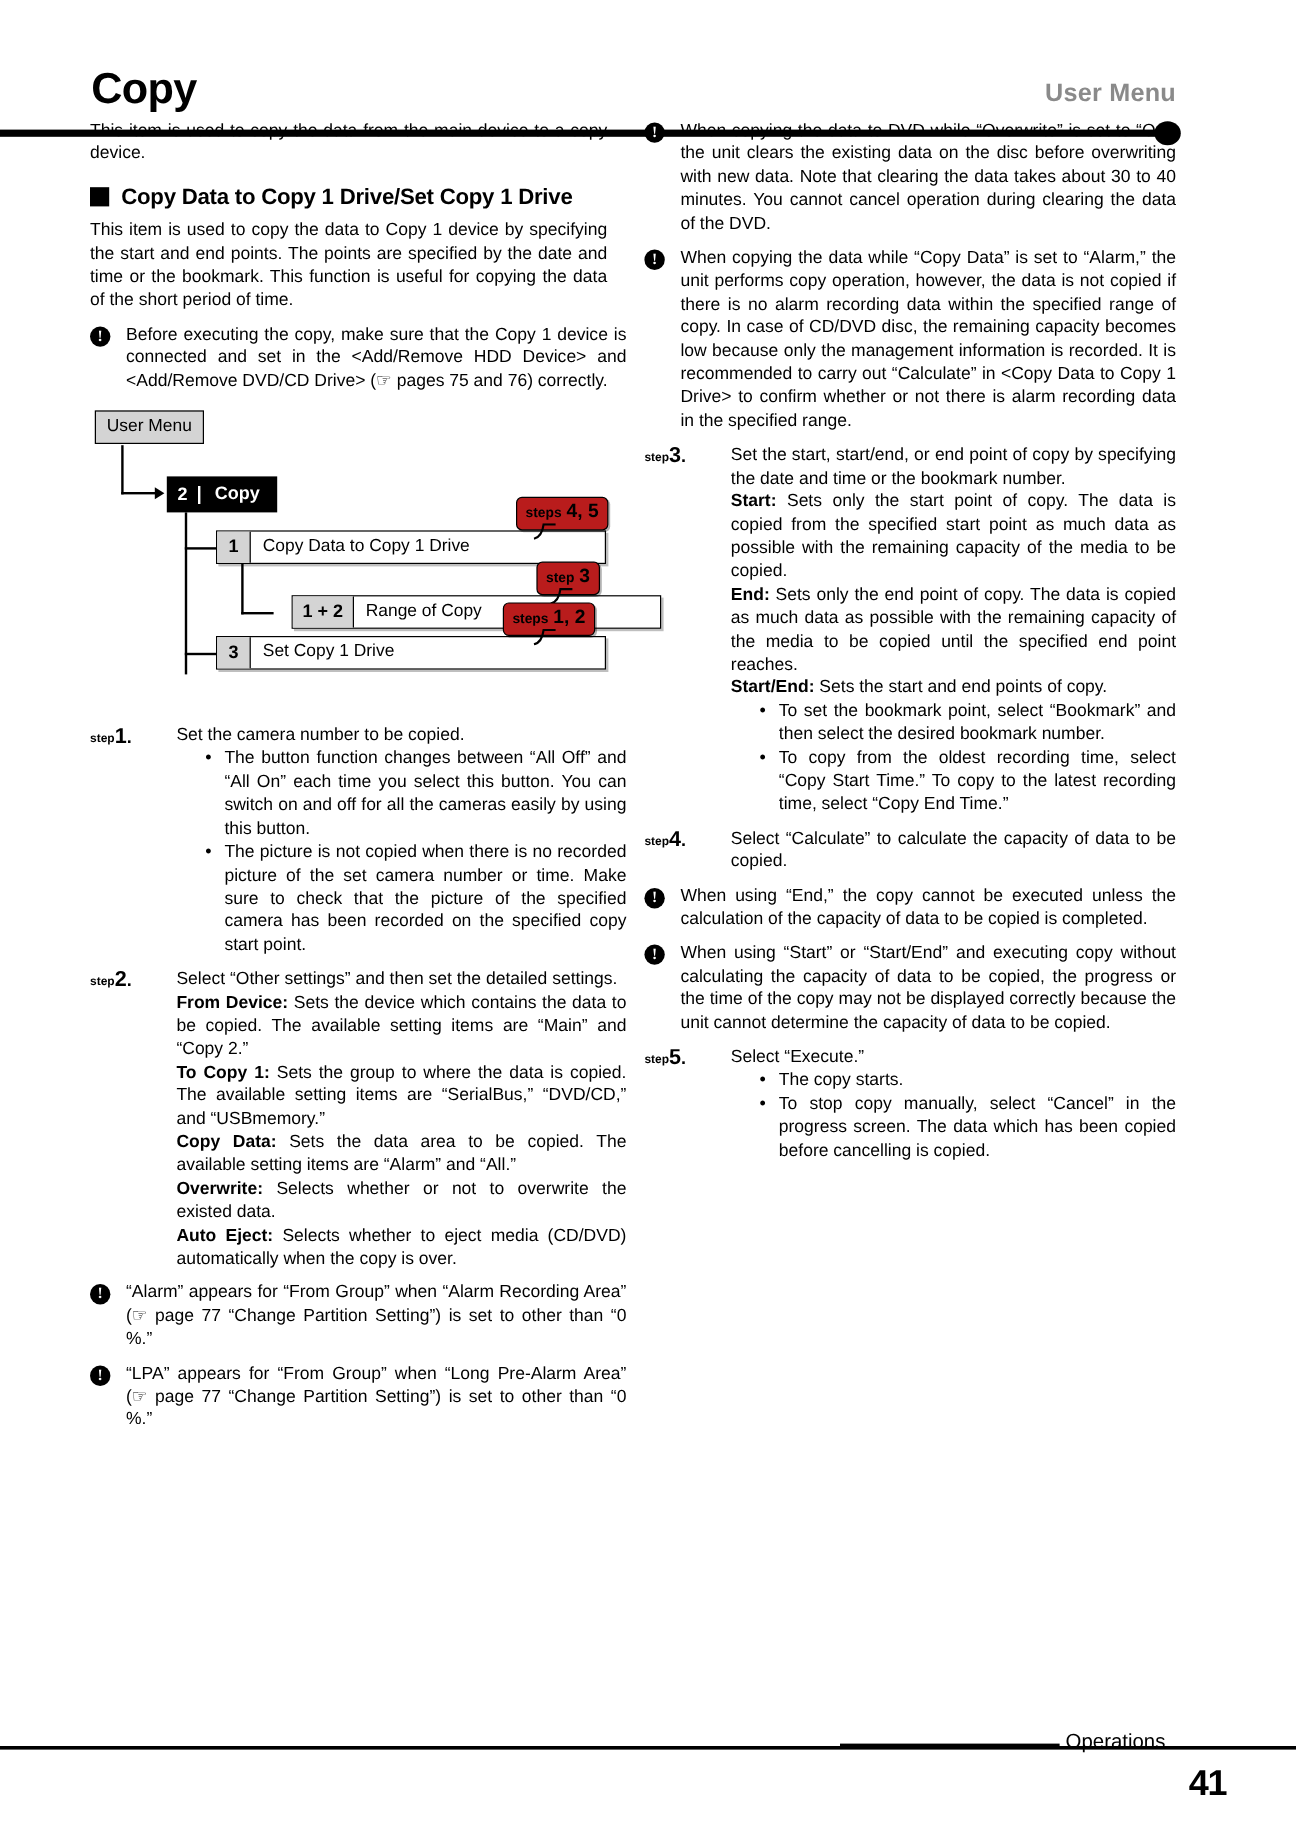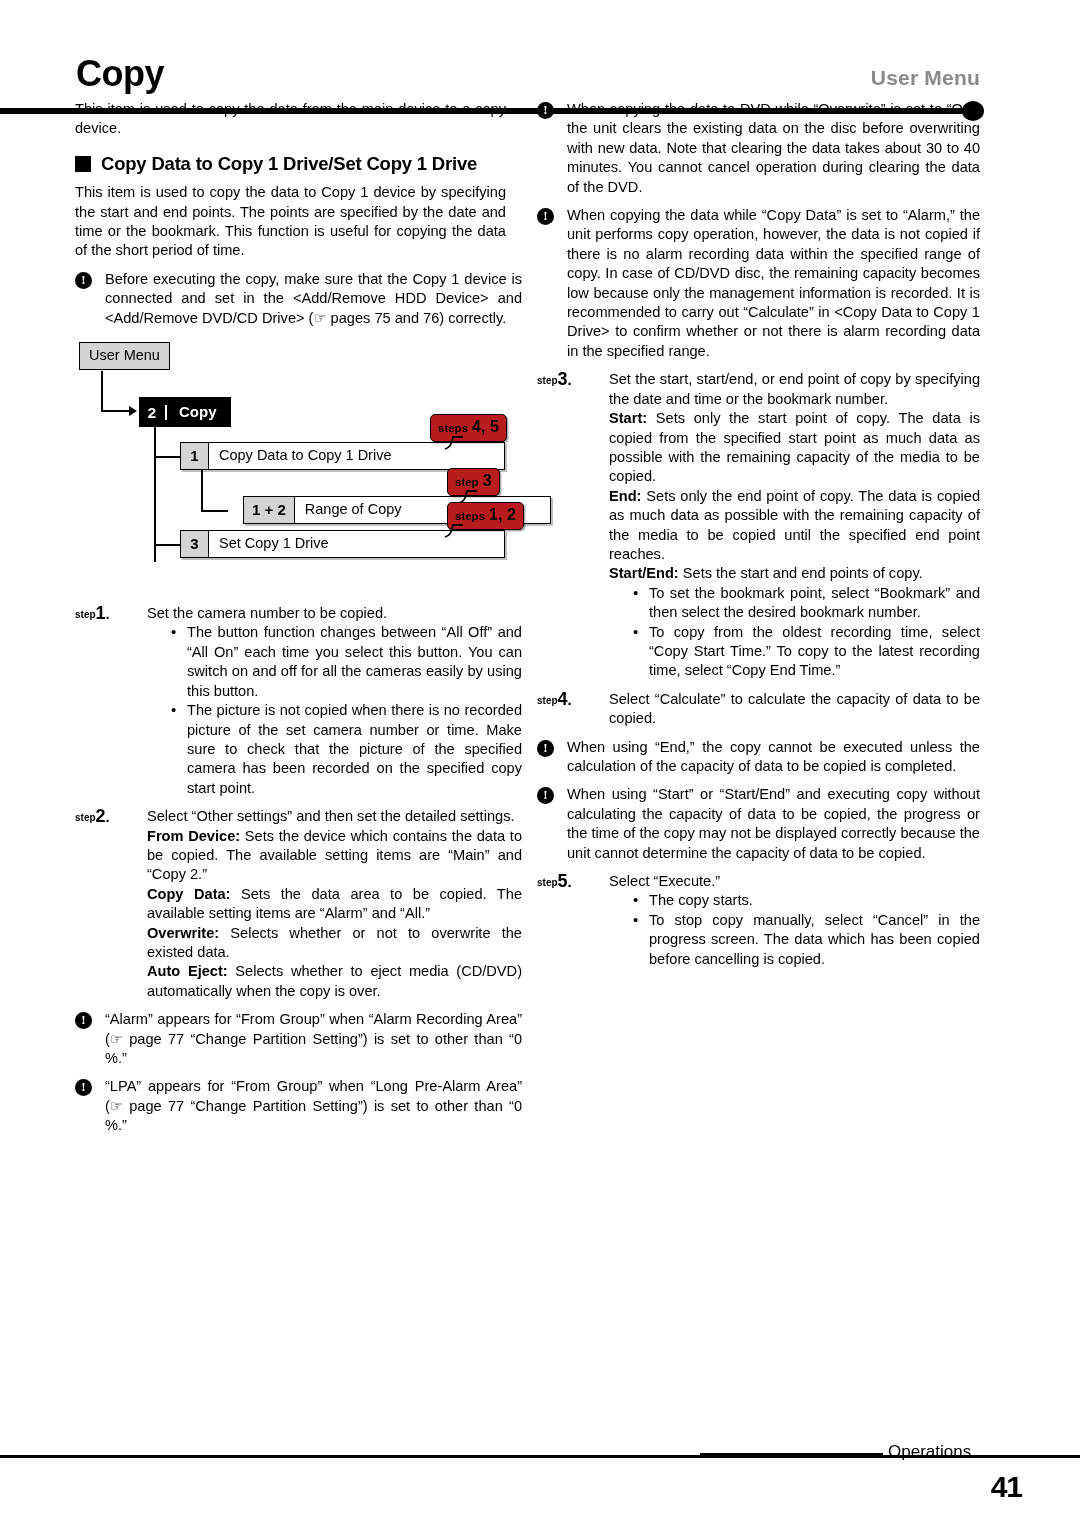--- a/index.html
+++ b/index.html
@@ -345,21 +345,21 @@
       </svg>
 
       <div class="callout" style="left:372px; top:126px;">
         <span class="cw">step</span>
         <span class="cn">3</span>
       </div>
       <svg class="tail" style="left:382px; top:148px;" width="22" height="14" viewBox="0 0 22 14">
         <path d="M2 13 C 6 12, 9 9, 10 1 L 20 1" fill="none" stroke="#000" stroke-width="1.8"></path>
       </svg>
 
-      <div class="callout" style="left:372px; top:160px;">
+      <div class="callout" style="left:344px; top:160px;">
         <span class="cw">steps</span>
         <span class="cn">1, 2</span>
       </div>
       <svg class="tail" style="left:368px; top:182px;" width="22" height="14" viewBox="0 0 22 14">
         <path d="M2 13 C 6 12, 9 9, 10 1 L 20 1" fill="none" stroke="#000" stroke-width="1.8"></path>
       </svg>
     </div>
 
     <div class="step">
       <span class="step-marker"><span class="s-word">step</span><span class="s-num">1</span><span class="s-dot">.</span></span>
@@ -367,20 +367,21 @@
       <ul class="dots">
         <li>The button function changes between “All Off” and “All On” each time you select this button. You can switch on and off for all the cameras easily by using this button.</li>
         <li>The picture is not copied when there is no recorded picture of the set camera number or time. Make sure to check that the picture of the specified camera has been recorded on the specified copy start point.</li>
       </ul>
     </div>
 
     <div class="step">
       <span class="step-marker"><span class="s-word">step</span><span class="s-num">2</span><span class="s-dot">.</span></span>
       <span class="step-body">Select “Other settings” and then set the detailed settings.</span>
       <div><span class="b">From Device:</span><span> Sets the device which contains the data to be copied. The available setting items are “Main” and “Copy 2.”</span></div>
+      <div><span class="b">To Copy 1:</span><span> Sets the group to where the data is copied. The available setting items are “SerialBus,” “DVD/CD,” and “USBmemory.”</span></div>
       <div><span class="b">Copy Data:</span><span> Sets the data area to be copied. The available setting items are “Alarm” and “All.”</span></div>
       <div><span class="b">Overwrite:</span><span> Selects whether or not to overwrite the existed data.</span></div>
       <div><span class="b">Auto Eject:</span><span> Selects whether to eject media (CD/DVD) automatically when the copy is over.</span></div>
     </div>
 
     <div class="note">
       <span class="note-icon">!</span>
       <span>“Alarm” appears for “From Group” when “Alarm Recording Area” (☞ page 77 “Change Partition Setting”) is set to other than “0 %.”</span>
     </div>
 

